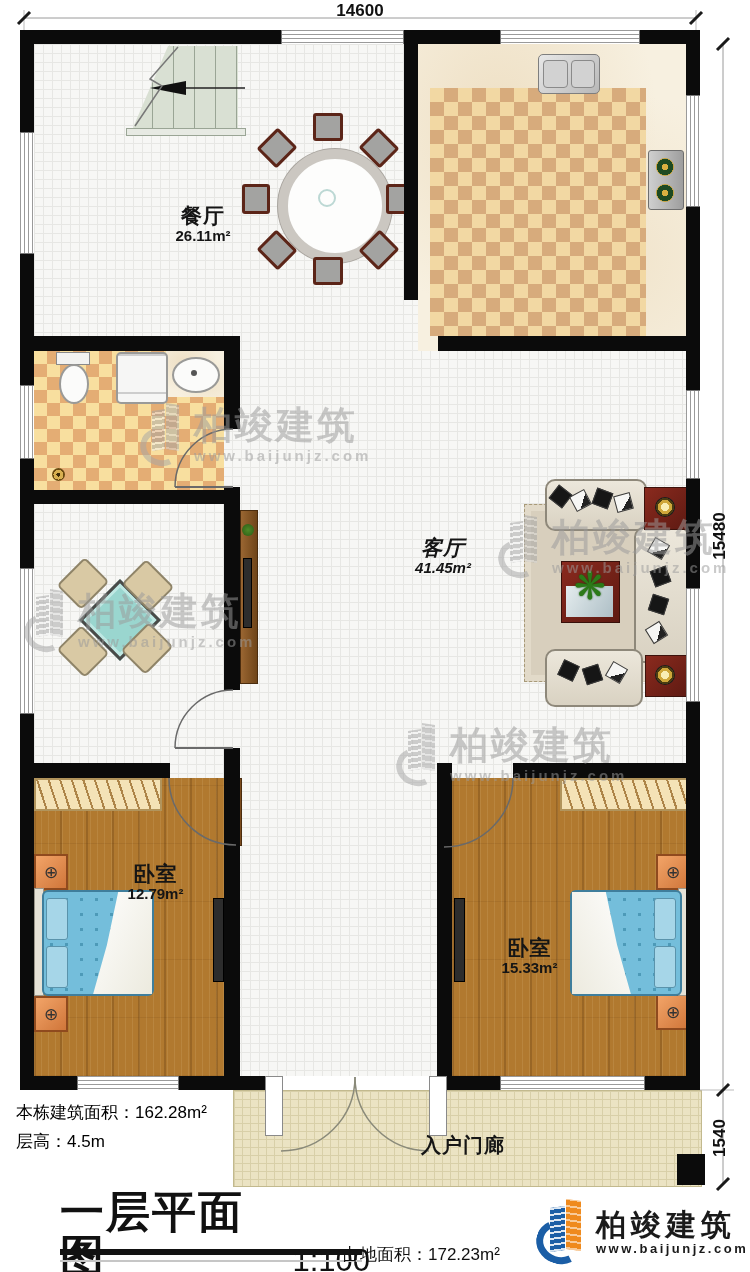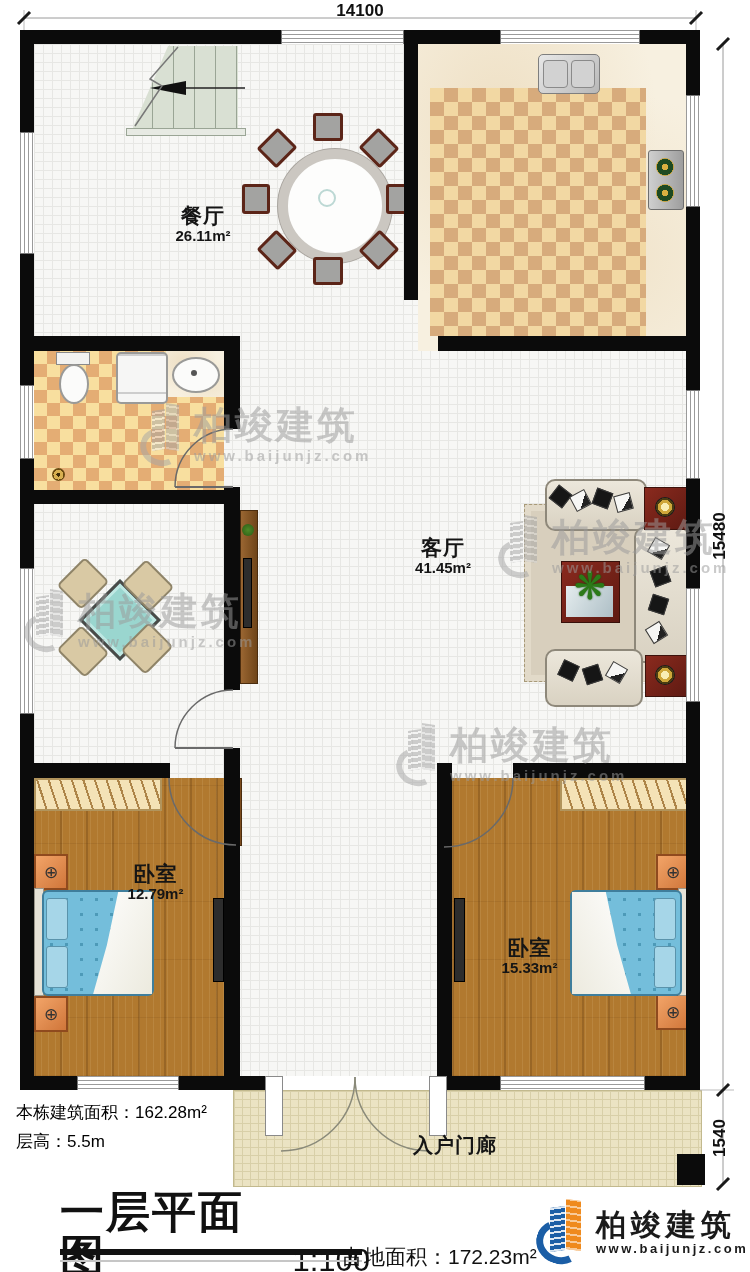--- a/index.html
+++ b/index.html
@@ -234,41 +234,41 @@
     <line x1="723" y1="44" x2="723" y2="1184" stroke="#9a9a9a" stroke-width="1"></line>
     <line x1="700" y1="1090" x2="734" y2="1090" stroke="#bbb" stroke-width="1"></line>
 
     <line x1="18" y1="24" x2="30" y2="12" stroke="#1a1a1a" stroke-width="3"></line>
     <line x1="690" y1="24" x2="702" y2="12" stroke="#1a1a1a" stroke-width="3"></line>
     <line x1="717" y1="50" x2="729" y2="38" stroke="#1a1a1a" stroke-width="3"></line>
     <line x1="717" y1="1096" x2="729" y2="1084" stroke="#1a1a1a" stroke-width="3"></line>
     <line x1="717" y1="1190" x2="729" y2="1178" stroke="#1a1a1a" stroke-width="3"></line>
   </svg>
 
-  <div class="dimlab" style="left:320px;top:1px;width:80px;">14100</div>
+  <div class="dimlab" style="left:320px;top:1px;width:80px;">14600</div>
   <div class="dimlab" style="left:680px;top:526px;width:80px;transform:rotate(-90deg);">15480</div>
   <div class="dimlab" style="left:684px;top:1128px;width:72px;transform:rotate(-90deg);">1540</div>
 
   <div class="roomlab" style="left:143px;top:204px;width:120px;">
     <div class="nm">餐厅</div>
       <div class="ar">26.11m²</div>
   </div>
-  <div class="roomlab" style="left:385px;top:536px;width:116px;">
+  <div class="roomlab" style="left:385px;top:536px;width:116px;font-style:italic;">
     <div class="nm">客厅</div>
       <div class="ar">41.45m²</div>
   </div>
   <div class="roomlab" style="left:98px;top:862px;width:115px;">
     <div class="nm">卧室</div>
       <div class="ar">12.79m²</div>
   </div>
   <div class="roomlab" style="left:472px;top:936px;width:115px;">
     <div class="nm">卧室</div>
       <div class="ar">15.33m²</div>
   </div>
-  <div class="roomlab" style="left:385px;top:1134px;width:140px;">
+  <div class="roomlab" style="left:393px;top:1134px;width:140px;">
     <div class="nm" style="font-size:20px;">入户门廊</div>
   </div>
 
   <div class="wm" style="left:140px;top:402px;">
     <span class="bjicon" style="--c1:#a6a6a6;--c2:#a6a6a6;width:46px;height:64px;">
       <i class="sw" style="left:0;bottom:0;width:30px;height:26px;border-width:6px;"></i>
       <i class="t1" style="left:12px;top:8px;width:13px;height:40px;"></i>
       <i class="t2" style="left:26px;top:2px;width:13px;height:46px;"></i>
     </span>
     <span style="display:inline-block;">
@@ -308,32 +308,32 @@
       <div class="nm">柏竣建筑</div>
       <div class="ur">www.baijunjz.com</div>
     </span>
   </div>
 
   <div class="stats">
     <div>
       <span>本栋建筑面积：</span><span>162.28m²</span>
     </div>
     <div>
-      <span>层高：</span><span>5.5m</span>
+      <span>层高：</span><span>4.5m</span>
     </div>
   </div>
 
   <div class="abs" style="left:60px;top:1190px;width:310px;display:flex;align-items:flex-end;gap:16px;">
     <span style="font-size:44px;font-weight:bold;letter-spacing:2px;line-height:1;">一层平面图</span>
     <span style="font-size:31px;line-height:1.05;">1:100</span>
   </div>
   <div class="abs" style="left:60px;top:1249px;width:302px;height:6px;background:#121212;"></div>
   <div class="abs" style="left:60px;top:1260px;width:302px;height:2px;background:#c6c6c6;"></div>
 
-  <div class="abs" style="left:343px;top:1243px;font-size:21px;white-space:nowrap;">
+  <div class="abs" style="left:343px;top:1243px;font-size:17px;white-space:nowrap;">
     <span>占地面积：</span><span>172.23m²</span>
   </div>
 
   <div class="abs" style="left:536px;top:1198px;display:flex;align-items:center;gap:8px;">
     <span class="bjicon" style="--c1:#1b5ea6;--c2:#ef8a1d;width:52px;height:68px;">
       <i class="sw" style="left:0;bottom:2px;width:34px;height:30px;border-width:7px;"></i>
       <i class="t1" style="left:14px;top:9px;width:15px;height:44px;"></i>
       <i class="t2" style="left:30px;top:2px;width:15px;height:50px;"></i>
     </span>
     <span style="display:inline-block;">

